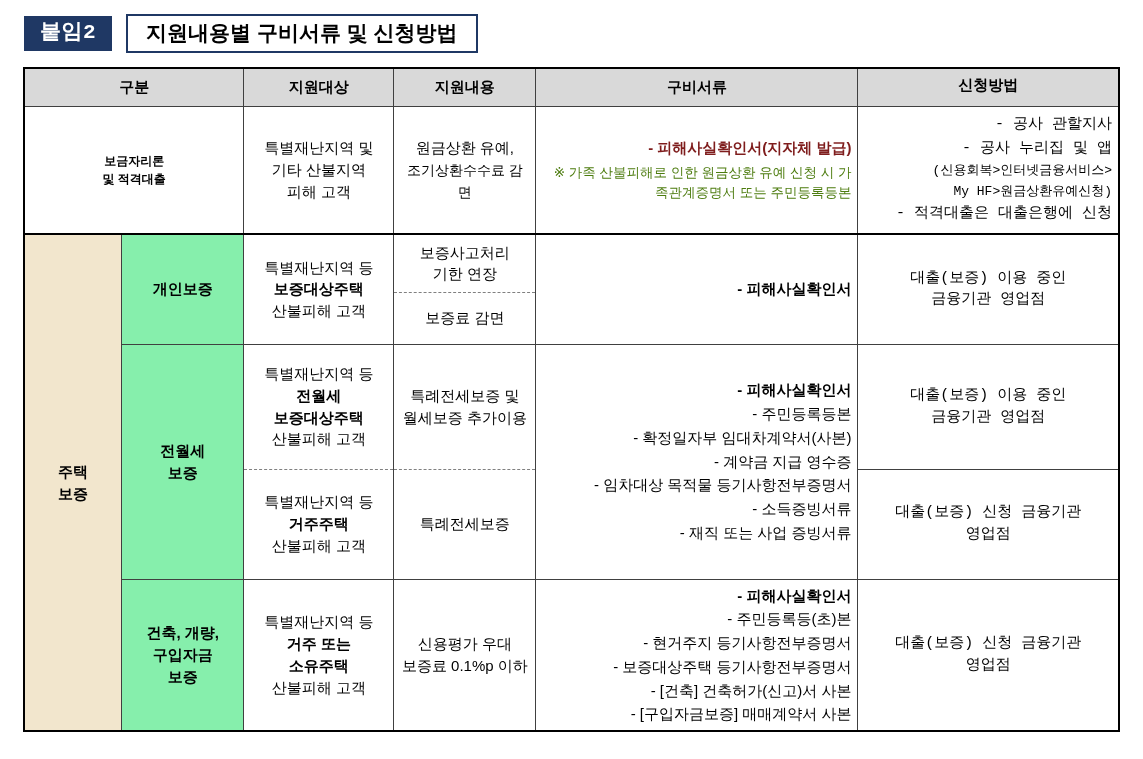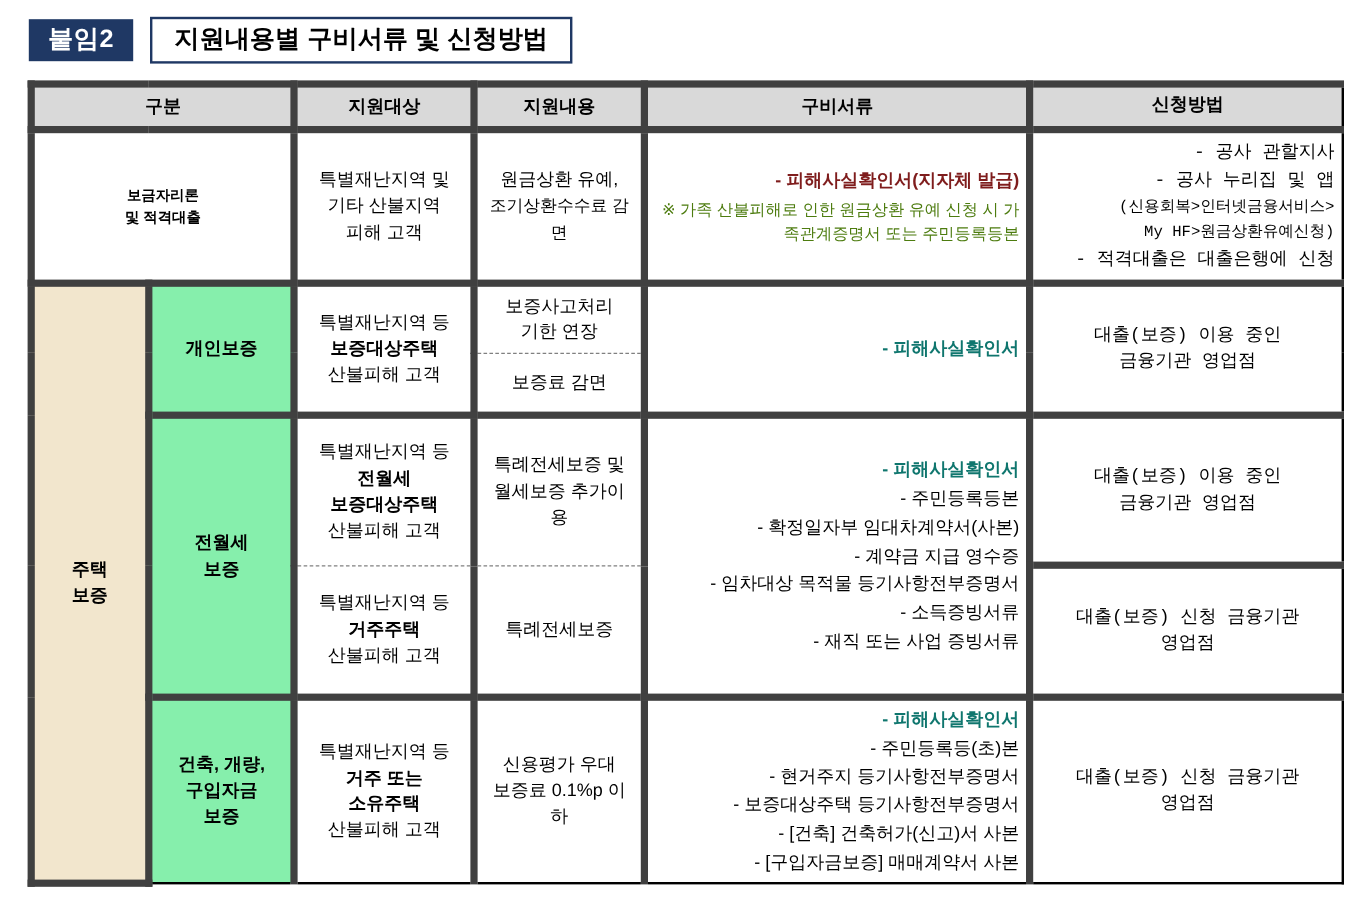--- a/index.html
+++ b/index.html
@@ -20,40 +20,41 @@
     padding: 14px 0 10px 24px;
   }
   .badge {
     background: #1f3864;
     color: #ffffff;
     font-weight: bold;
     font-size: 21px;
     padding: 6px 16px 8px 16px;
     letter-spacing: 0.5px;
     line-height: 1;
+    font-family: Liberation Mono, monospace;
   }
   .title-box {
     border: 2px solid #1f3864;
     padding: 6px 18px 8px 18px;
     font-weight: bold;
     font-size: 21px;
     line-height: 1;
     color: #000;
   }
 
   
   table.grid {
     border-collapse: collapse;
     table-layout: fixed;
     width: 1097px;
     margin: 4px 0 0 23px;
     border: 2px solid #000;
   }
   table.grid td, table.grid th {
-    border: 6px solid #404040;
+    border: 1px solid #404040;
     vertical-align: middle;
     padding: 4px 6px;
     font-size: 15px;
     line-height: 1.45;
   }
   thead th {
     background: #d9d9d9;
     font-weight: bold;
     font-size: 16.5px;
     height: 38px;
@@ -78,21 +79,21 @@
   }
   .thick-top { border-top: 2px solid #000 !important; }
   .thick-right { border-right: 2px solid #000 !important; font-family: Liberation Mono, monospace; }
   .thick-bottom { border-bottom: 2px solid #000 !important; }
   .dashed-bottom { border-bottom: 1px dashed #808080 !important; }
   .dashed-top { border-top: 1px dashed #808080 !important; }
 
   .blue { color: #7f1d1d; font-weight: bold; }
   .doclist { margin: 0; padding: 0; list-style: none; }
   .doclist li { padding: 1px 0; white-space: nowrap; font-size: 15px; }
-  .doclist li.hdr { color: #0f766e; font-weight: bold; }
+  .doclist li.hdr { color: #000000; font-weight: bold; }
   .note {
     font-size: 13.5px;
     line-height: 1.45;
     color: #4d7c0f;
   }
   .small { font-size: 13px; line-height: 1.4; }
   .applylist { margin: 0; padding: 0; list-style: none; }
   .applylist li { font-size: 15px; padding: 1px 0; white-space: nowrap; }
   .applylist li.sub { font-size: 13px; padding-left: 11px; }
   .indent { display: inline-block; text-indent: -10px; padding-left: 10px; }

